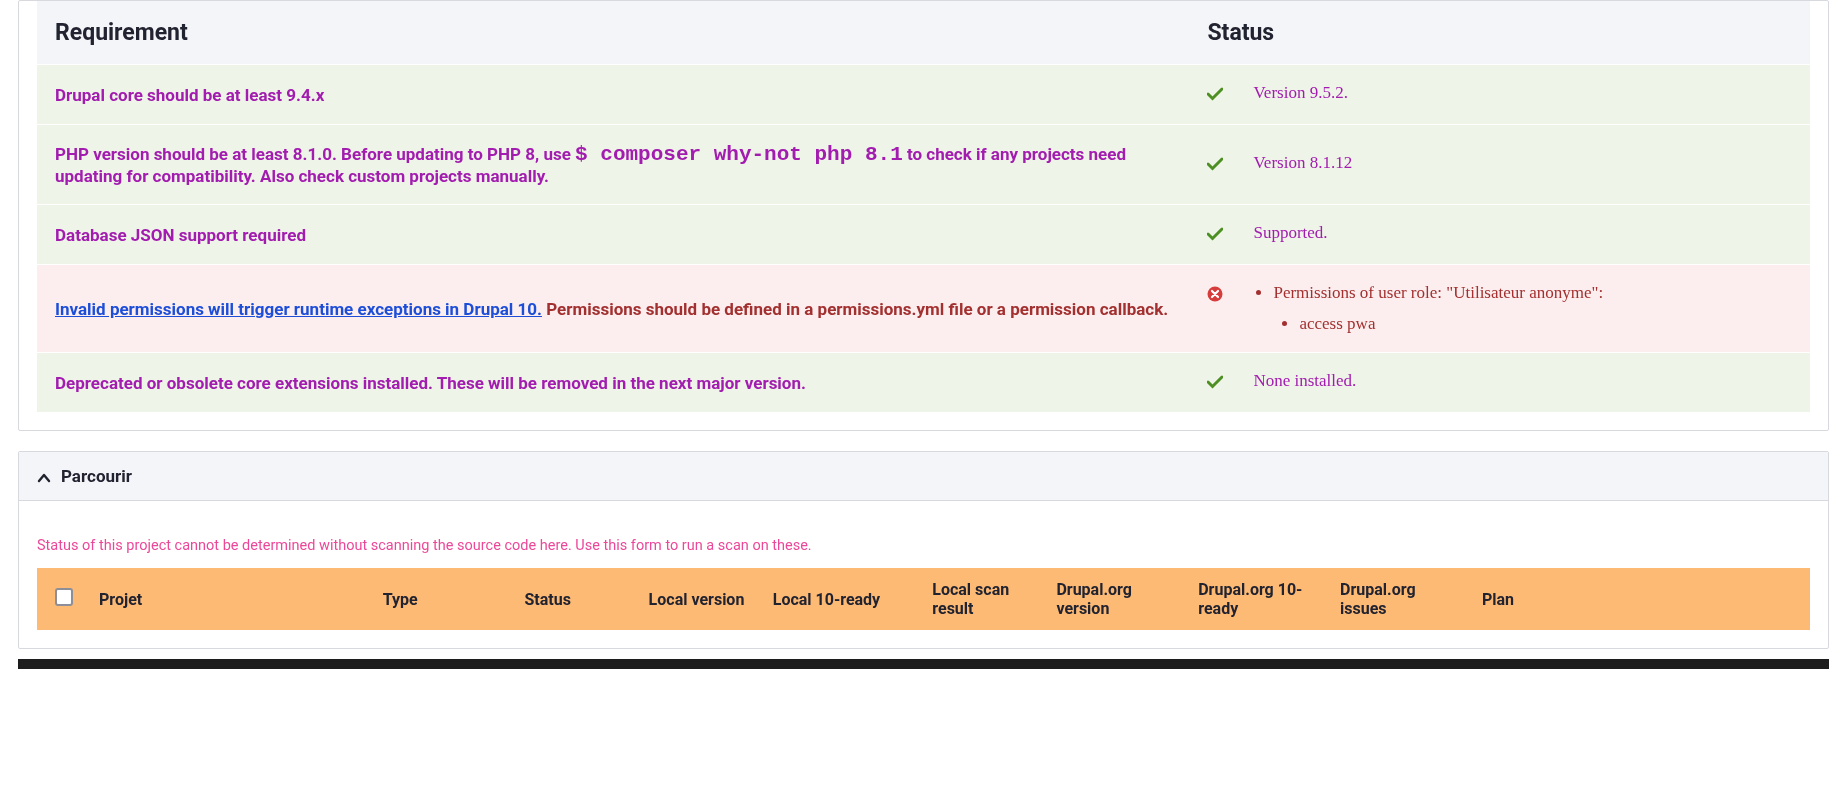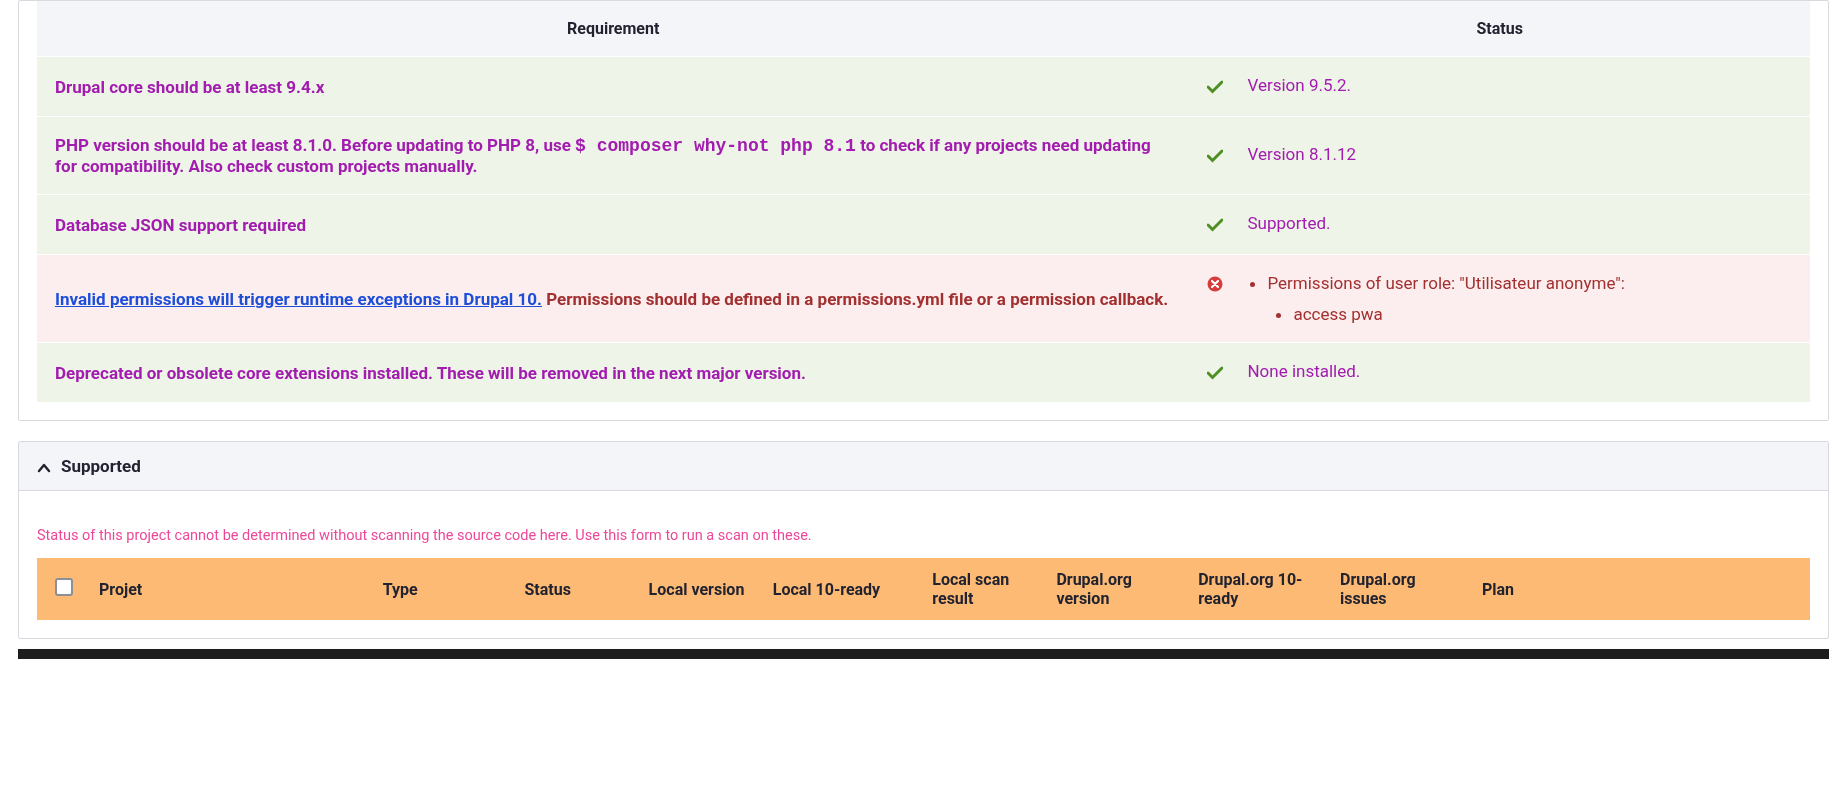--- a/index.html
+++ b/index.html
@@ -12,41 +12,41 @@
     }
     .section-box {
       border: 1px solid #d8d9df;
       border-radius: 2px;
       margin-bottom: 20px;
       background: #fff;
     }
     .inner-pad { padding: 18px; }
     table.req-table { width: 100%; border-collapse: collapse; }
     .req-table th {
-      text-align: center;
+      text-align: left;
       padding: 18px 18px;
       font-weight: 700;
       background: #f4f5f9;
       color: #222330;
-      font-size: 16px;
+      font-size: 23px;
     }
     .req-table td { padding: 18px 18px; vertical-align: middle; }
     .req-table tbody tr { border-top: 1px solid #fff; }
     tr.row-ok { background: #eff4e8; }
     tr.row-ok td { color: #a21caf; }
     tr.row-err { background: #fceeee; }
     tr.row-err td { color: #a33030; }
     .req-table td.req-name { font-weight: 700; width: 65%; }
     .req-table td.req-name code {
       font-family: 'SFMono-Regular', Consolas, 'Liberation Mono', Menlo, monospace;
-      font-size: 18px;
+      font-size: 21px;
       font-weight: 700;
     }
     a.err-link { color: #1d4ed8; text-decoration: underline; }
-    .status-cell { display: flex; align-items: flex-start; gap: 24px; color: inherit; }
+    .status-cell { display: flex; align-items: flex-start; gap: 30px; color: inherit; font-family: Liberation Serif, serif; }
     .status-cell .icon { flex-shrink: 0; margin-top: 3px; }
     .status-cell ul { list-style: disc; padding-left: 20px; }
     .status-cell ul ul { padding-left: 26px; margin-top: 11px; }
     
     .collapsible-header {
       display: flex; align-items: center; gap: 10px;
       padding: 14px 18px; background: #f4f5f9;
       font-weight: 700; color: #222330; font-size: 17px;
       cursor: pointer; border-bottom: 1px solid #d8d9df;
     }
@@ -161,21 +161,21 @@
   </div>
 </div>
 
 <div class="section-box" style="margin-bottom:0;">
   <div class="collapsible-header">
     <span class="chevron">
       <svg width="14" height="14" viewBox="0 0 14 14">
           <path d="M2 10 L7 4 L12 10" stroke="#222330" stroke-width="2.4" fill="none" stroke-linecap="round" stroke-linejoin="round"></path>
         </svg>
     </span>
-    <span>Supported</span>
+    <span>Parcourir</span>
   </div>
   <div class="inner-pad">
     <div class="body-text">Status of this project cannot be determined without scanning the source code here. Use this form to run a scan on these.</div>
     <table class="proj-table">
       <thead>
         <tr>
           <th>
             <input type="checkbox" class="tbl-check" style="">
           </th>
           <th style="width:16%">Projet</th>

